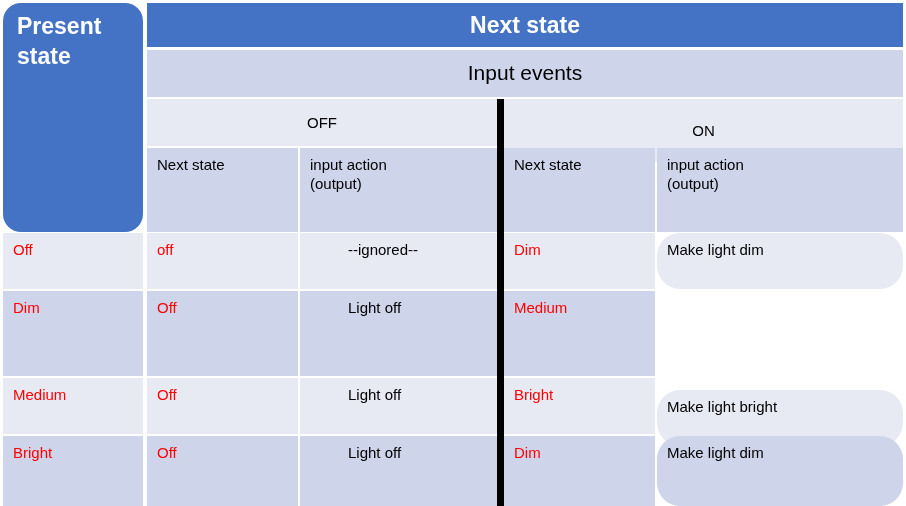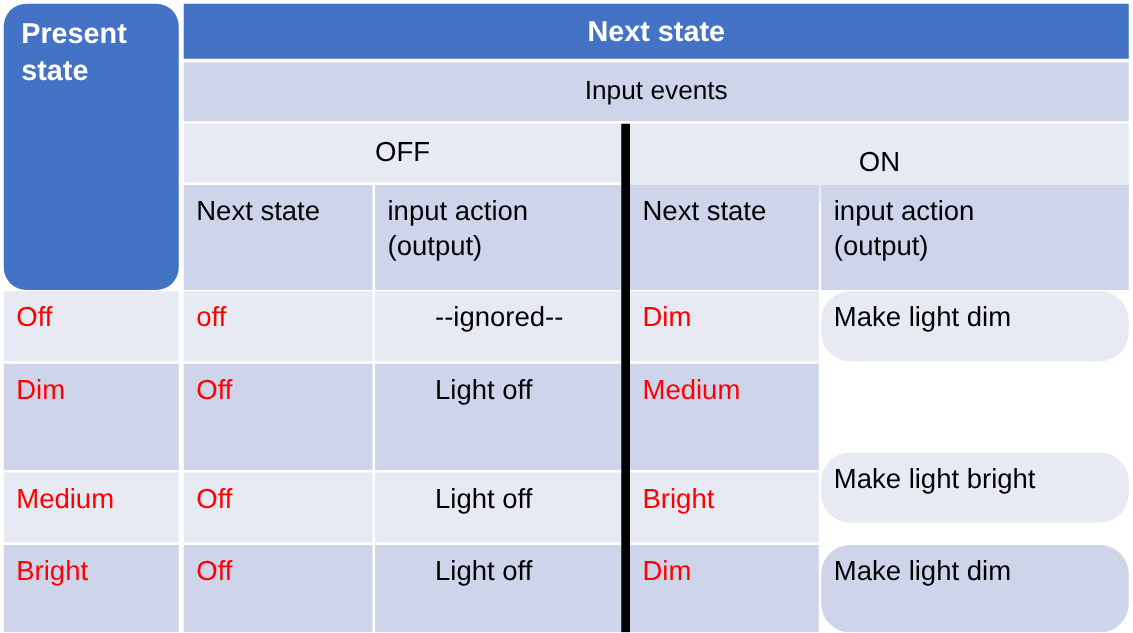--- a/index.html
+++ b/index.html
@@ -18,21 +18,21 @@
     background: #ffffff;
     overflow: hidden;
   }
 
   
   .cell {
     position: absolute;
     box-sizing: border-box;
     display: flex;
     align-items: flex-start;
-    font-size: 22px;
+    font-size: 15px;
     line-height: 1.28;
     color: #000000;
     padding: 7px 10px 0 10px;
     white-space: pre-wrap;
   }
   .shade-light { background: #e8eaf3; }
   .shade-dark  { background: #ced4ea; }
 
   
   #present-state-header {
@@ -160,21 +160,21 @@
 
   <div class="cell shade-dark col-present red" style="top:291px;height:85px;">Dim</div>
   <div class="cell shade-dark col-off-nxt red" style="top:291px;height:85px;">Off</div>
   <div class="cell shade-dark col-off-act" style="top:291px;height:85px;">Light off</div>
   <div class="cell shade-dark col-on-nxt red" style="top:291px;height:85px;">Medium</div>
 
   <div class="cell shade-light col-present red" style="top:378px;height:56px;">Medium</div>
   <div class="cell shade-light col-off-nxt red" style="top:378px;height:56px;">Off</div>
   <div class="cell shade-light col-off-act" style="top:378px;height:56px;">Light off</div>
   <div class="cell shade-light col-on-nxt red" style="top:378px;height:56px;">Bright</div>
-  <div class="cell shade-light col-on-act" style="top:362px;height:56px;">Make light bright</div>
+  <div class="cell shade-light col-on-act" style="top:390px;height:56px;">Make light bright</div>
 
   <div class="cell shade-dark col-present red" style="top:436px;height:70px;">Bright</div>
   <div class="cell shade-dark col-off-nxt red" style="top:436px;height:70px;">Off</div>
   <div class="cell shade-dark col-off-act" style="top:436px;height:70px;">Light off</div>
   <div class="cell shade-dark col-on-nxt red" style="top:436px;height:70px;">Dim</div>
   <div class="cell shade-dark col-on-act" style="top:436px;height:70px;">Make light dim</div>
 
   <div id="section-divider"></div>
 
 </div>

